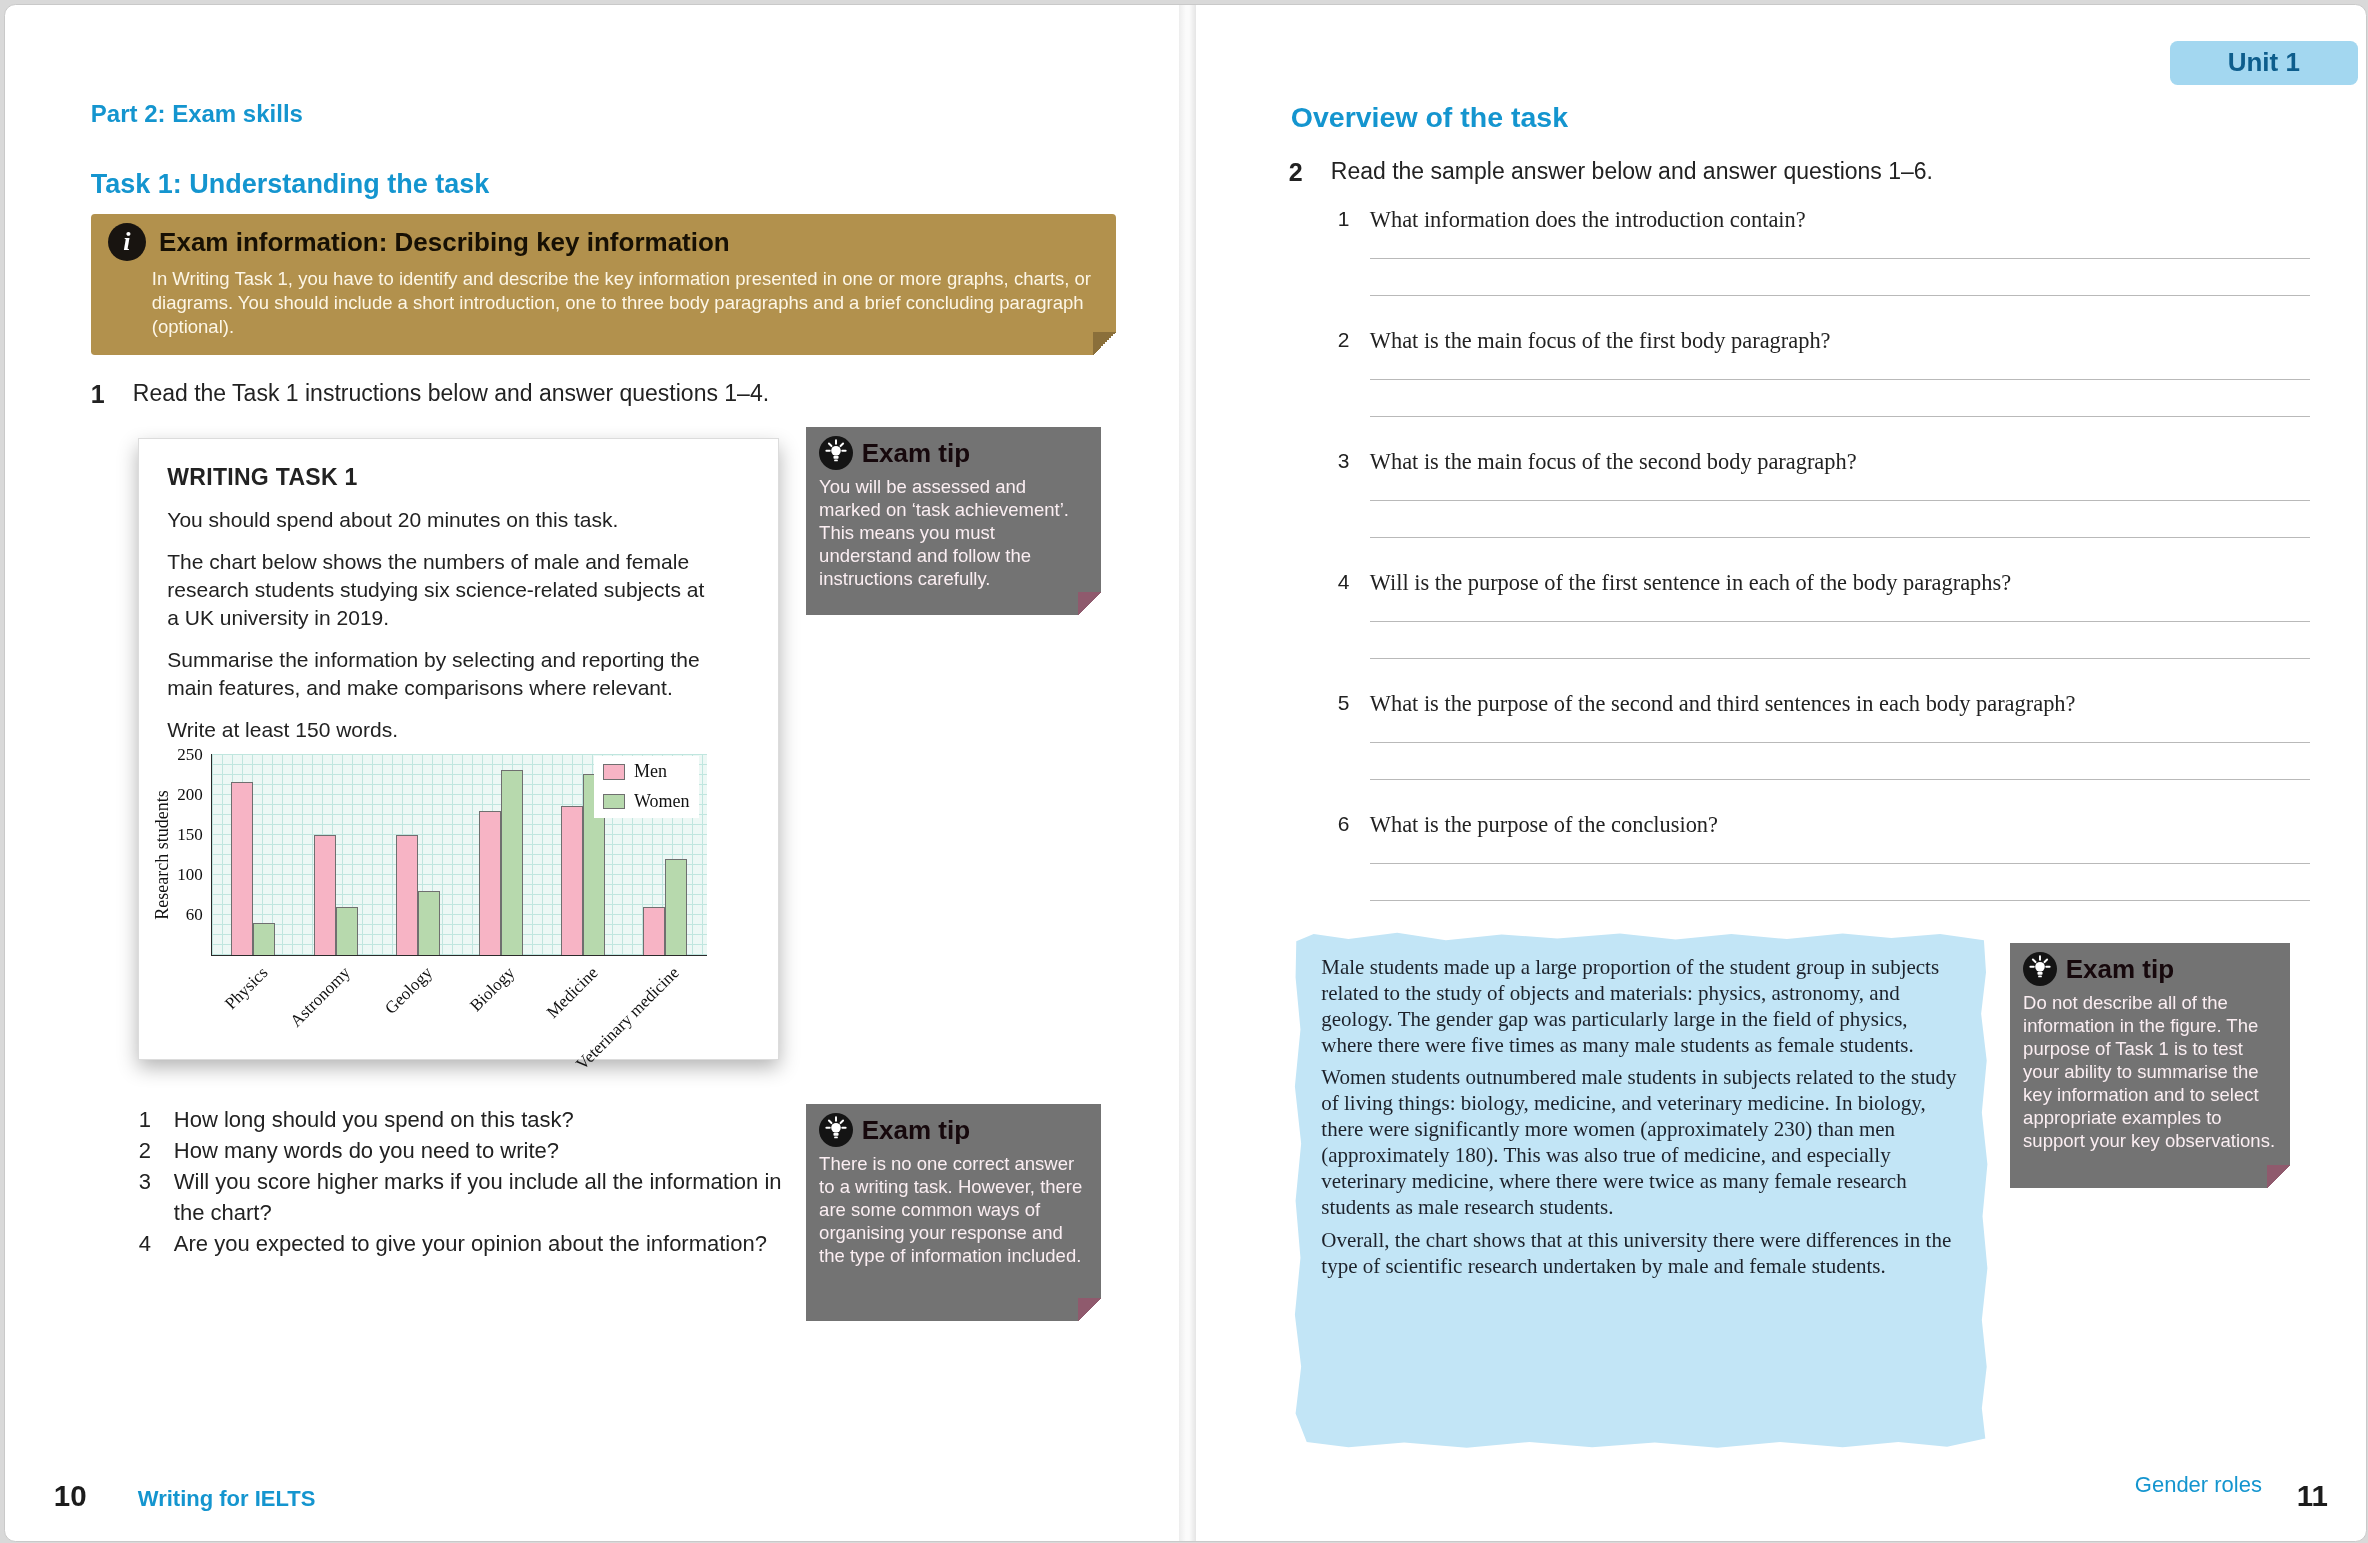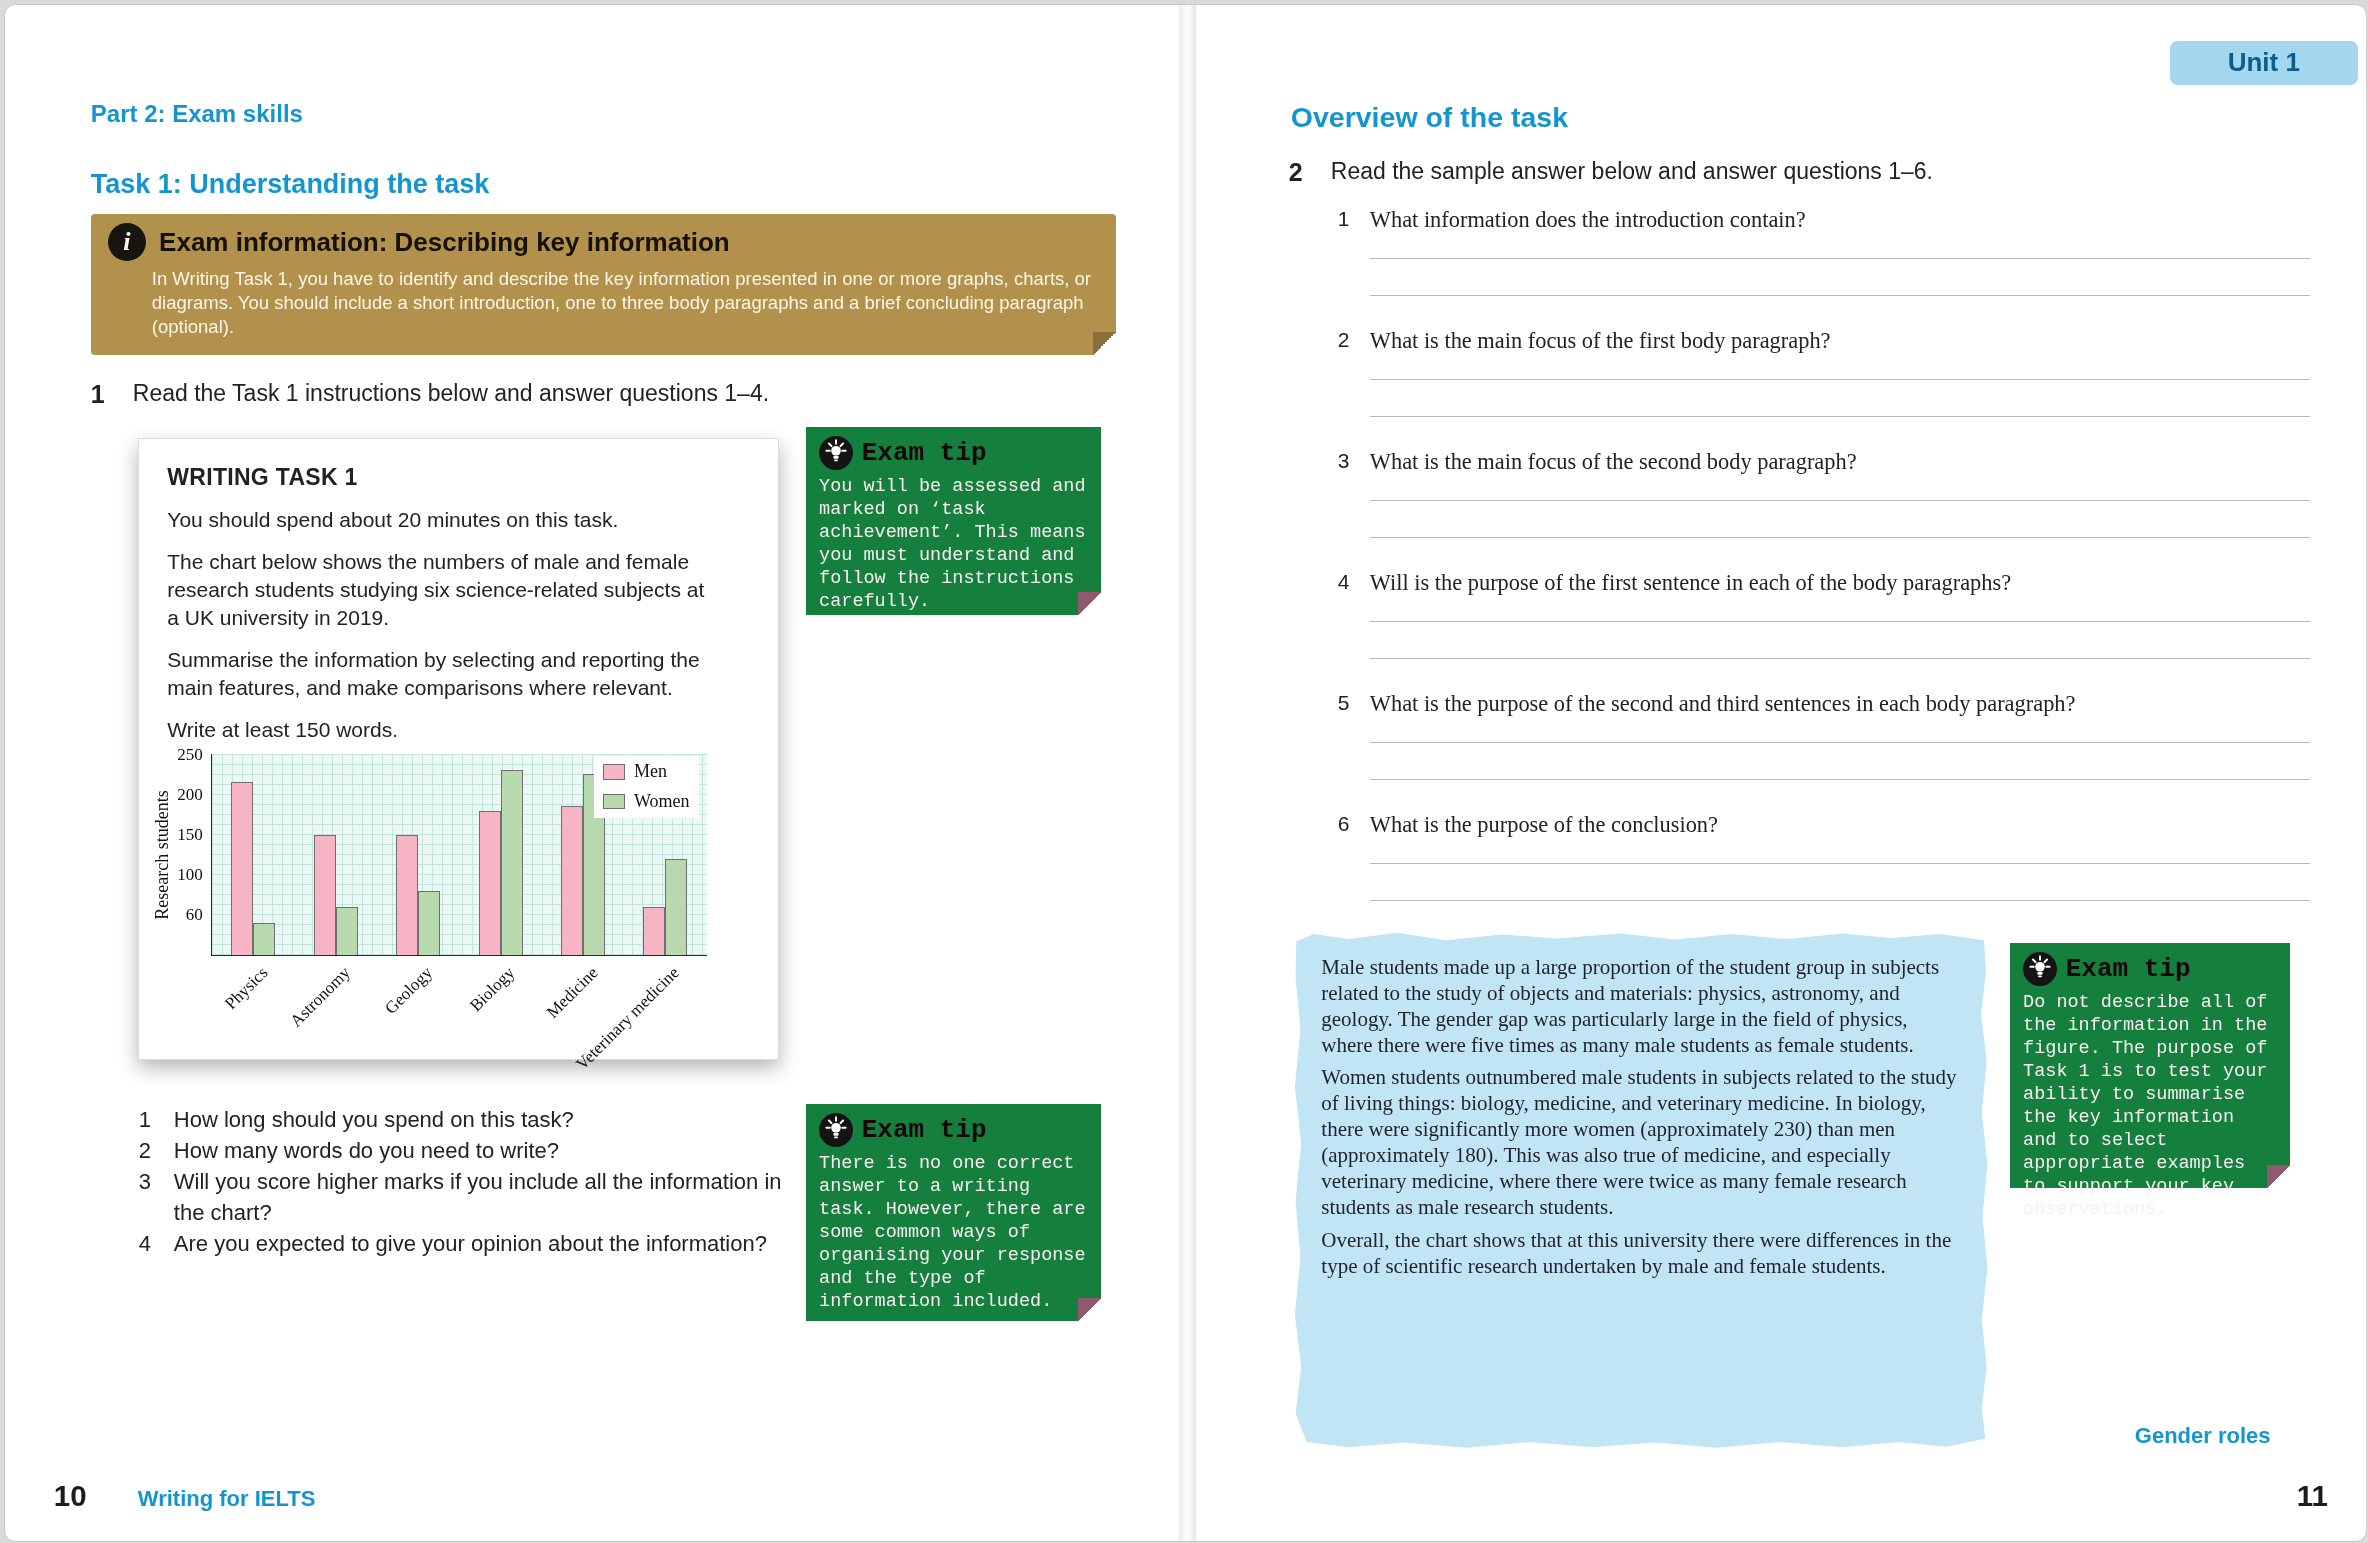--- a/index.html
+++ b/index.html
@@ -55,21 +55,21 @@
   .xanchor{position:absolute;width:0;height:0;}
   .xlabel{position:absolute;right:0;top:0;white-space:nowrap;transform-origin:100% 0;
       transform:rotate(-45deg);font:17px "Liberation Serif",serif;color:#111;}
   #chart-legend{position:absolute;left:455px;top:15px;background:#fff;padding:5.7px 9.5px;
       display:flex;flex-direction:column;gap:8.6px;}
   .lrow{display:flex;align-items:center;gap:8.6px;}
   .swatch{width:20px;height:13.3px;border:1px solid #6f6f6f;display:inline-block;}
   .llabel{font:18px "Liberation Serif",serif;color:#111;}
 
   
-  .tip{position:absolute;background:#15803d;padding:9.5px 13.3px 11.4px 13.3px;box-sizing:border-box;color:#fbeef2;font-family:Liberation Mono, monospace;}
+  .tip{position:absolute;background:#737373;padding:9.5px 13.3px 11.4px 13.3px;box-sizing:border-box;color:#fbeef2;}
   .tip .trow{display:flex;align-items:center;gap:8.6px;}
   .tip .ttitle{font-size:26px;font-weight:bold;color:#16080c;}
   .tip .tbody{font-size:18.5px;line-height:23px;margin-top:4.8px;}
   .bulb-icon{width:34px;height:34px;flex:0 0 auto;}
   #tip-1{left:801px;top:422px;width:295px;height:188px;}
   #tip-2{left:801px;top:1099px;width:295px;height:217px;}
   #tip-3{left:2005px;top:938px;width:280px;height:245px;}
 
   
   #left-questions{left:134px;top:1099px;width:666px;}
@@ -90,21 +90,21 @@
   #sample{left:1288px;top:926px;width:696px;height:519px;background:#c2e5f6;color:#1d222b;
       padding:23px 28.5px;box-sizing:border-box;font-size:21px;line-height:26px;
       clip-path:polygon(0.5% 2%,3% 0.6%,8% 1.6%,15% 0.4%,22% 1.8%,30% 0.7%,38% 1.5%,47% 0.5%,55% 1.7%,63% 0.6%,71% 1.6%,79% 0.5%,86% 1.4%,93% 0.6%,99.3% 1.8%,99.6% 8%,98.9% 16%,99.7% 25%,99% 35%,99.8% 45%,99.1% 55%,99.8% 65%,99% 75%,99.7% 84%,99% 92%,99.5% 97.8%,94% 99.4%,87% 98.5%,79% 99.5%,70% 98.5%,61% 99.6%,52% 98.6%,43% 99.5%,34% 98.5%,25% 99.6%,16% 98.6%,8% 99.5%,2% 98.5%,0.4% 93%,1.2% 84%,0.3% 74%,1.1% 63%,0.4% 52%,1.2% 41%,0.3% 30%,1.1% 19%,0.4% 9%);}
   #sample p{margin:0 0 6.7px 0;}
 
   
   #unit-tab{left:2165px;top:36px;width:188px;height:44px;background:#a3d7f0;border-radius:7.6px;
       display:flex;align-items:center;justify-content:center;font-size:26px;font-weight:bold;color:#0d5d8c;}
   #footer-left-num{left:49px;top:1474px;font-size:29.5px;font-weight:bold;color:#1c1c1c;}
   #footer-left-text{left:133px;top:1481px;font-size:22px;font-weight:bold;}
-  #footer-right-text{left:2130px;top:1418px;font-size:22px;font-weight:bold;}
+  #footer-right-text{left:2130px;top:1467px;font-size:22px;font-weight:normal;}
   #footer-right-num{left:2292px;top:1474px;font-size:29.5px;font-weight:bold;color:#1c1c1c;}
 </style>
 </head>
 <body>
 
 <div id="spread">
   <div class="abs" id="gutter"></div>
 
   <div>
     <div class="abs blue" id="part2-title">Part 2: Exam skills</div>

